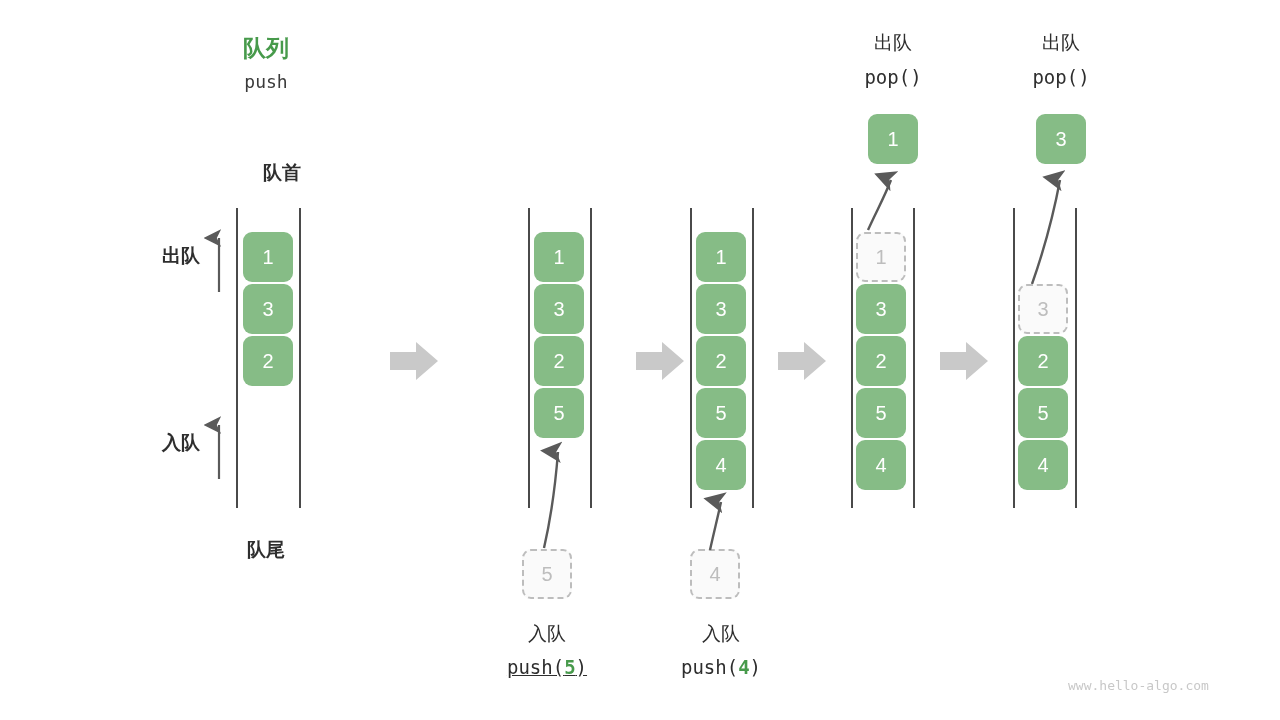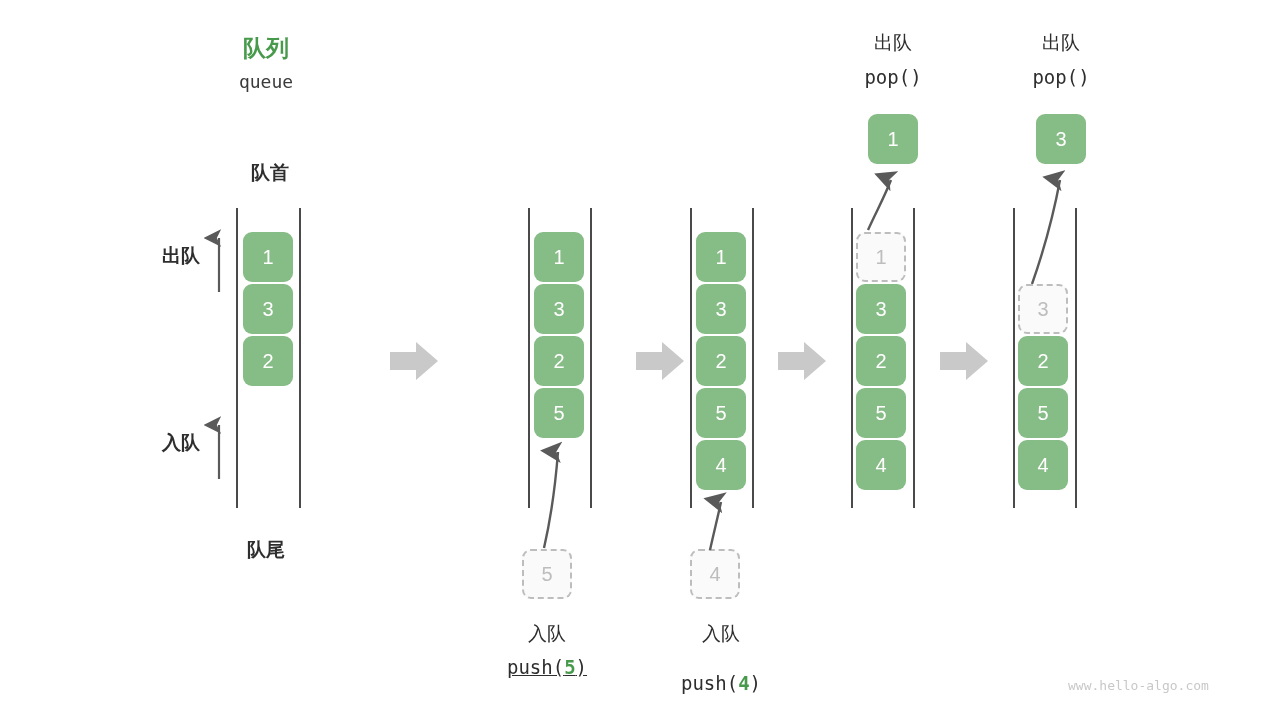--- a/index.html
+++ b/index.html
@@ -108,23 +108,23 @@
   }
 
   svg { overflow: visible; }
 </style>
 </head>
 <body>
 
 <div id="stage">
 
   <div class="abs title-cn" style="left:196px; top:33px; width:140px;">队列</div>
-  <div class="abs title-en" style="left:196px; top:71px; width:140px;">queue</div>
-
-  <div class="abs endpoint-label" style="left:200px; top:160px; width:140px;">队首</div>
+  <div class="abs title-en" style="left:196px; top:71px; width:140px;">push</div>
+
+  <div class="abs endpoint-label" style="left:212px; top:160px; width:140px;">队首</div>
   <div class="abs endpoint-label" style="left:196px; top:537px; width:140px;">队尾</div>
 
   <div class="abs side-label" style="left:90px; top:243px; width:110px;">出队</div>
   <div class="abs side-label" style="left:90px; top:430px; width:110px;">入队</div>
 
   <svg class="abs" style="left:206px; top:230px;" width="26" height="64">
     <defs>
       <marker id="upArrowA" markerWidth="8" markerHeight="8" refX="4" refY="7" orient="auto" markerUnits="strokeWidth">
         <path d="M4,0 L8,8 L4,6 L0,8 Z" fill="#5a5a5a"></path>
       </marker>
@@ -191,21 +191,21 @@
   <svg class="abs" style="left:688px; top:482px;" width="60" height="80">
     <defs>
       <marker id="pushArrow2" markerWidth="9" markerHeight="9" refX="4.5" refY="7.5" orient="auto" markerUnits="strokeWidth">
         <path d="M4.5,0 L9,9 L4.5,6.8 L0,9 Z" fill="#5a5a5a"></path>
       </marker>
     </defs>
     <path d="M22,68 C26,50 30,34 33,20" stroke="#5a5a5a" stroke-width="2.4" fill="none" marker-end="url(#pushArrow2)"></path>
   </svg>
 
   <div class="abs op-label-cn" style="left:663px; top:621px; width:116px;">入队</div>
-  <div class="abs op-label-code" style="left:663px; top:656px; width:116px;margin-top:16px;">
+  <div class="abs op-label-code" style="left:663px; top:656px; width:116px;">
     <span>push(</span><span class="hl">4</span><span>)</span>
   </div>
 
   <svg class="abs step-arrow" style="left:778px; top:340px;" width="50" height="42">
     <path d="M0,12 L26,12 L26,2 L48,21 L26,40 L26,30 L0,30 Z" fill="#c9c9c9"></path>
   </svg>
 
   <div class="abs op-label-cn" style="left:835px; top:30px; width:116px;">出队</div>
   <div class="abs op-label-code" style="left:835px; top:66px; width:116px;">
     <span>pop(</span><span class="hl"></span><span>)</span>

